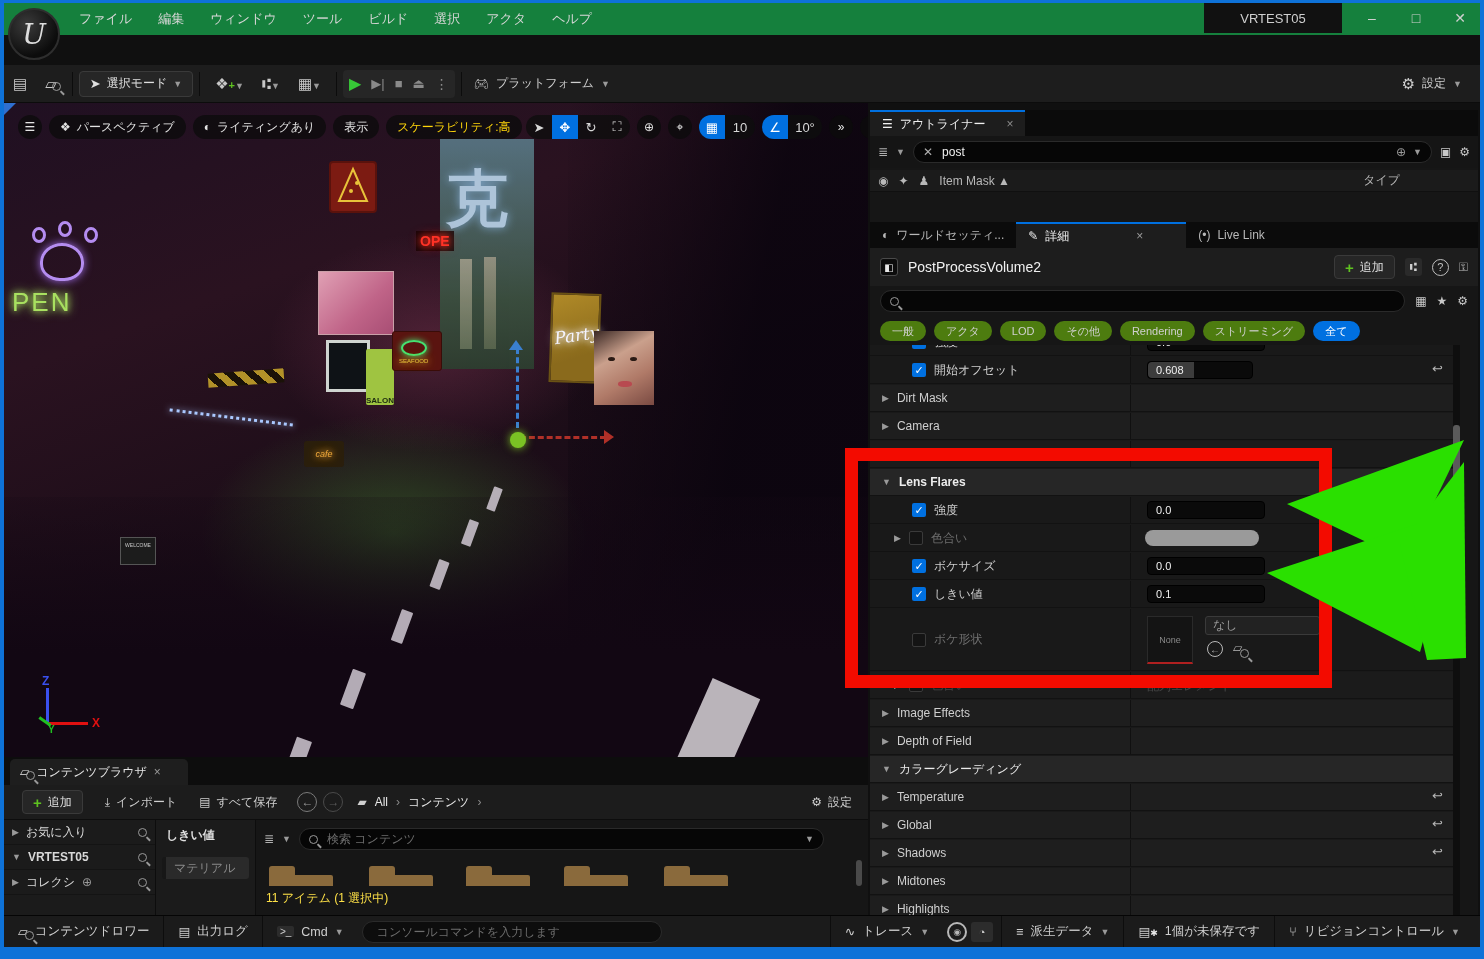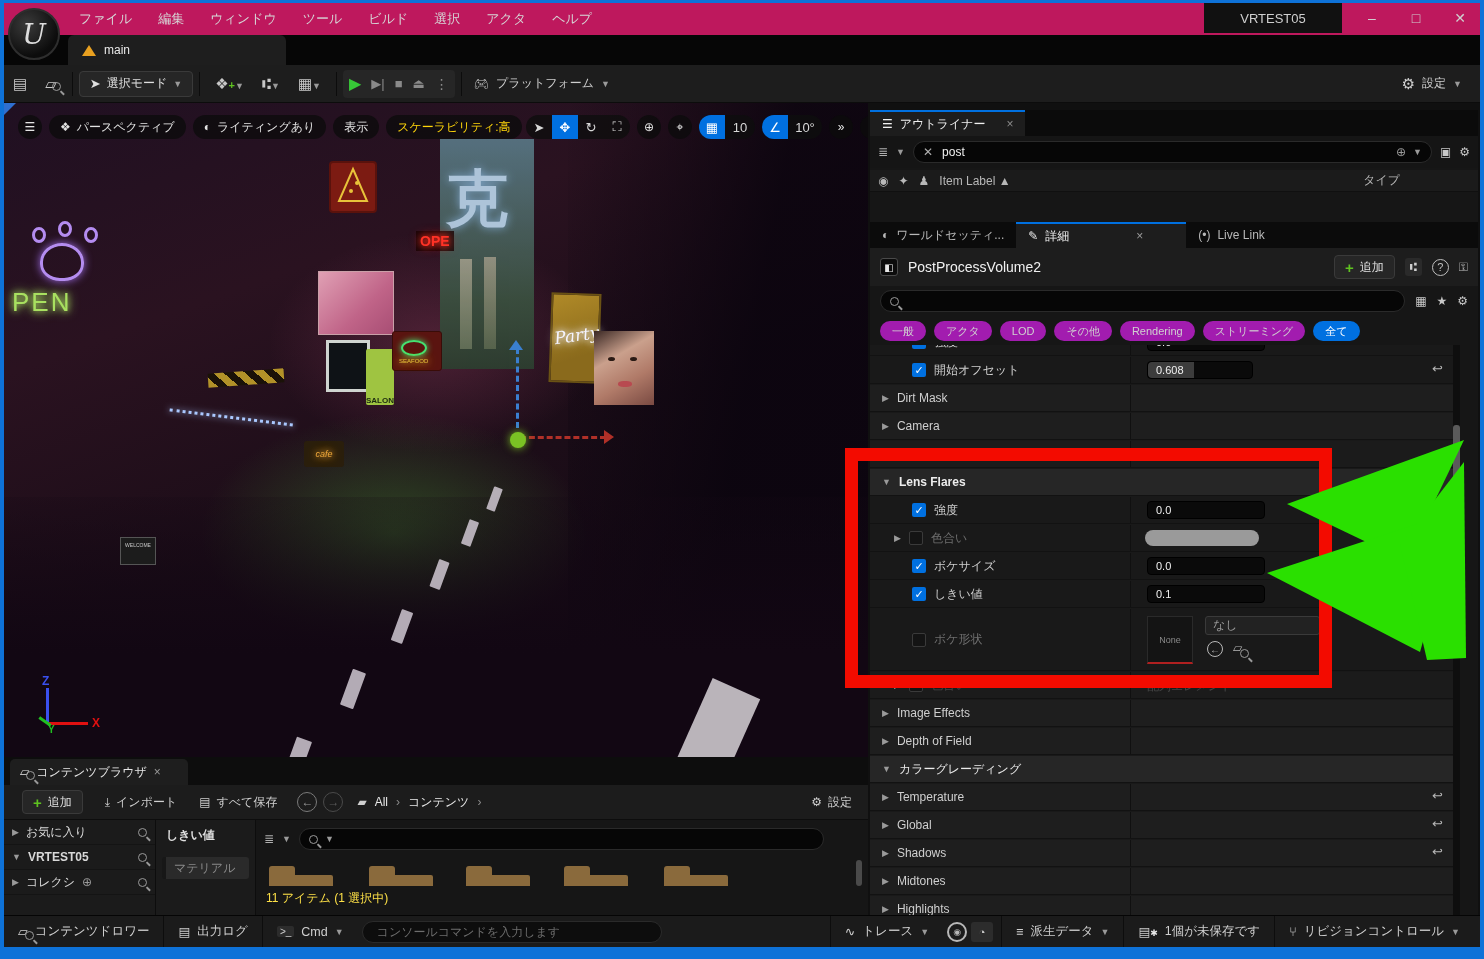--- a/index.html
+++ b/index.html
@@ -2,21 +2,21 @@
 <html><head>
 <meta charset="utf-8">
 <style>
   html,body{margin:0;padding:0;background:#000;}
   *{box-sizing:border-box;font-family:"Liberation Sans","DejaVu Sans",sans-serif;}
   #stage{position:relative;width:1484px;height:959px;background:#101010;overflow:hidden;color:#cfcfcf;font-size:12px;}
   .abs{position:absolute;}
   
   .edge{position:absolute;background:#0e72d8;z-index:70;}
   
-  #titlebar{left:4px;top:3px;right:4px;height:32px;background:#be185d;}
+  #titlebar{left:4px;top:3px;right:4px;height:32px;background:#15803d;}
   #logo{left:8px;top:8px;width:52px;height:52px;border-radius:50%;background:radial-gradient(circle at 35% 30%,#3a3a3a,#0c0c0c 70%);border:2px solid #2e2e2e;color:#dedede;display:flex;align-items:center;justify-content:center;font-family:"DejaVu Serif",serif;font-size:28px;font-style:italic;z-index:5;}
   .menu-item{color:#d6d6d6;font-size:13px;margin-right:26px;cursor:default;}
   #menubar{left:75px;top:0;height:32px;display:flex;align-items:center;}
   #wintitle{left:1200px;top:0px;width:138px;height:30px;background:#111111;color:#cfcfcf;display:flex;align-items:center;justify-content:center;font-size:13px;}
   .winbtn{width:28px;height:26px;display:flex;align-items:center;justify-content:center;color:#cfcfcf;font-size:14px;}
   
   #tabstrip{left:4px;top:35px;right:4px;height:30px;background:#060606;}
   #maintab{left:64px;top:0;width:218px;height:30px;background:#1e1e1e;border-radius:6px 6px 0 0;display:flex;align-items:center;padding-left:14px;gap:8px;color:#e8e8e8;}
   .lvl-ico{width:0;height:0;border-left:7px solid transparent;border-right:7px solid transparent;border-bottom:11px solid #e8a020;}
   
@@ -50,21 +50,21 @@
   .tree-row{height:25px;display:flex;align-items:center;padding:0 8px;gap:7px;border-bottom:1px solid #141414;color:#d8d8d8;}
   .mag{width:9px;height:9px;border:1.5px solid #9a9a9a;border-radius:50%;position:relative;flex:none;}
   .mag::after{content:"";position:absolute;width:5px;height:1.5px;background:#9a9a9a;transform:rotate(45deg);left:7px;top:9px;}
   .folder{position:absolute;background:#8a6a3c;}
   
   #rpanel{left:870px;top:110px;width:608px;height:805px;background:#161616;}
   .rtabs{background:#0b0b0b;height:26px;display:flex;align-items:flex-end;}
   .rtab{height:26px;display:flex;align-items:center;gap:7px;padding:0 12px;color:#b8b8b8;background:#0b0b0b;font-size:12px;}
   .rtab.active{background:#1d1d1d;color:#f0f0f0;border-top:2px solid #0070e0;}
   .searchpill{background:#060606;border:1px solid #2a2a2a;border-radius:12px;height:22px;display:flex;align-items:center;padding:0 9px;gap:7px;color:#8a8a8a;}
-  .chip{height:20px;border-radius:10px;background:#a21caf;color:#d0d0d0;display:flex;align-items:center;padding:0 12px;font-size:11px;}
+  .chip{height:20px;border-radius:10px;background:#4d7c0f;color:#d0d0d0;display:flex;align-items:center;padding:0 12px;font-size:11px;}
   .chip.on{background:#0070e0;color:#fff;}
   .chk{width:14px;height:14px;background:#0070e0;border-radius:2px;color:#fff;font-size:11px;line-height:14px;text-align:center;flex:none;}
   .chk.off{background:#141414;border:1px solid #3a3a3a;color:transparent;}
   .car{color:#9a9a9a;font-size:9px;flex:none;}
   .prow{position:absolute;left:0;width:583px;background:#1e1e1e;border-bottom:1px solid #121212;height:27px;}
   .prow .lblz{position:absolute;top:0;bottom:0;display:flex;align-items:center;gap:8px;}
   .vcell{position:absolute;left:260px;top:0;bottom:0;border-left:1px solid #101010;right:0;}
   .vfield{position:absolute;left:16px;top:4px;width:118px;height:18px;background:#0a0a0a;border:1px solid #000;border-radius:4px;color:#f0f0f0;font-size:11px;display:flex;align-items:center;padding:0 8px;overflow:hidden;}
   .reset{position:absolute;right:10px;top:4px;color:#b8b8b8;font-size:13px;}
   .dim{color:#6e6e6e;}
@@ -102,26 +102,20 @@
     </div>
     <div class="abs" id="wintitle">VRTEST05</div>
     <div class="abs" style="right:6px;top:2px;display:flex;">
       <div class="winbtn">–</div>
       <div class="winbtn" style="margin-left:16px">□</div>
       <div class="winbtn" style="margin-left:16px">✕</div>
     </div>
   </div>
   <div class="abs" id="logo">U</div>
 
-  <div class="abs" id="tabstrip">
-    <div class="abs" id="maintab">
-      <span class="lvl-ico"></span>
-      <span>main</span>
-    </div>
-  </div>
 
   <div class="abs" id="toolbar">
     <span class="tb-ico">▤</span>
     <span class="tb-ico" style="position:relative">▱<span class="mag" style="position:absolute;left:7px;top:7px"></span></span>
     <span class="tb-sep"></span>
     <div class="pill-btn">
       <span style="font-size:13px">➤</span>
       <span>選択モード</span>
       <span class="dd">▼</span>
     </div>
@@ -344,20 +338,21 @@
           <span>マテリアル</span>
         </div>
     </div>
 
     <div class="abs" style="left:252px;top:63px;right:0;height:95px;background:#161616">
       <div style="position:absolute;left:8px;top:8px;display:flex;align-items:center;gap:8px;width:560px">
         <span style="color:#b0b0b0">≣</span>
           <span class="dd">▼</span>
         <div class="searchpill" style="flex:1">
           <span class="mag"></span>
+          <input placeholder="検索 コンテンツ" style="">
           <span class="dd">▼</span>
         </div>
       </div>
       <div class="folder" style="left:13px;top:46px;width:26px;height:9px;border-radius:3px 3px 0 0"></div>
       <div class="folder" style="left:13px;top:55px;width:64px;height:11px;border-radius:0 2px 0 0"></div>
       <div class="folder" style="left:113px;top:46px;width:26px;height:9px;border-radius:3px 3px 0 0"></div>
       <div class="folder" style="left:113px;top:55px;width:64px;height:11px;border-radius:0 2px 0 0"></div>
       <div class="folder" style="left:210px;top:46px;width:26px;height:9px;border-radius:3px 3px 0 0"></div>
       <div class="folder" style="left:210px;top:55px;width:64px;height:11px;border-radius:0 2px 0 0"></div>
       <div class="folder" style="left:308px;top:46px;width:26px;height:9px;border-radius:3px 3px 0 0"></div>
@@ -387,21 +382,21 @@
         <span style="color:#9a9a9a">⊕</span>
           <span class="dd">▼</span>
       </div>
       <span style="color:#c8c8c8">▣</span>
       <span style="color:#c8c8c8">⚙</span>
     </div>
     <div style="position:absolute;left:0;top:60px;width:100%;height:22px;background:#1b1b1b;border-bottom:1px solid #101010;display:flex;align-items:center;padding:0 8px;gap:10px;color:#b8b8b8;overflow:hidden">
       <span>◉</span>
       <span>✦</span>
       <span>♟</span>
-      <span><span>Item Label</span> ▲</span>
+      <span><span>Item Mask</span> ▲</span>
       <span style="margin-left:auto;margin-right:70px">タイプ</span>
     </div>
 
     <div class="rtabs" style="position:absolute;left:0;top:112px;width:100%">
       <div class="rtab">
         <span>◐</span>
           <span>ワールドセッティ...</span>
       </div>
       <div class="rtab active" style="min-width:170px">
         <span>✎</span>

